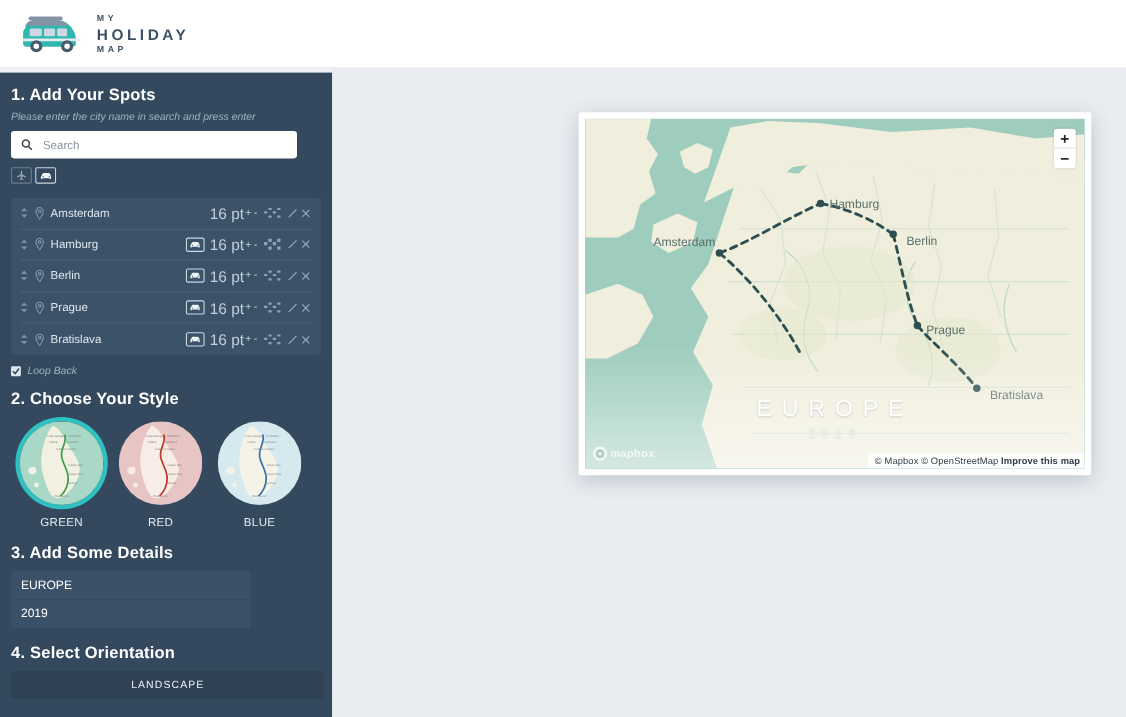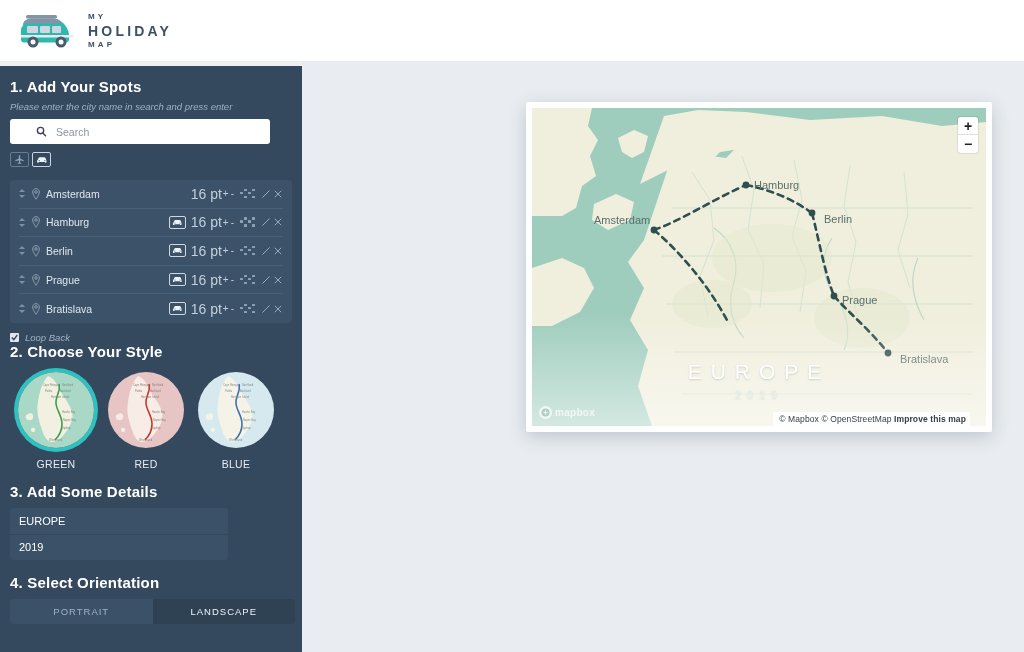--- a/index.html
+++ b/index.html
@@ -27,21 +27,21 @@
   .sidebar {
     position: absolute; top: 66px; left: 0; width: 302px; height: 586px;
     background: #34495e; color: #fff; padding: 12px 10px 0 10px;
     overflow: hidden;
   }
   .sec-title { font-size: 15px; font-weight: bold; letter-spacing: .2px; margin-bottom: 6px; }
   .hint { font-size: 9.5px; font-style: italic; color: #9fb2c4; margin-bottom: 7px; }
 
   .search-box {
     display: flex; align-items: center; background: #fff; border-radius: 3px;
-    height: 25px; padding: 0 26px; width: 260px;
+    height: 25px; padding: 0 9px; width: 260px;
   }
   .search-box svg { flex: none; }
   .search-input {
     border: 0; outline: none; font-size: 10.5px; color: #45525e;
     margin-left: 9px; width: 100%; font-family: "Liberation Sans", sans-serif;
     background: transparent;
   }
   .search-input::placeholder { color: #8a949e; }
 
   .mode-row { display: flex; gap: 3px; margin-top: 8px; }
@@ -78,21 +78,21 @@
   }
   .ico-btn { cursor: pointer; flex: none; margin-left: 2px; }
 
   .loopback { display: flex; align-items: center; margin-top: 9px; }
   .cb {
     width: 9px; height: 9px; background: #dfe6ec; border-radius: 1px;
     display: flex; align-items: center; justify-content: center;
   }
   .loop-label { font-size: 9.5px; font-style: italic; color: #9fb2c4; margin-left: 6px; }
 
-  .sec2 { }
+  .sec2 { margin-top: 11px; }
   .styles { display: flex; gap: 14px; margin-top: 12px; padding-left: 8px; }
   .style-item { width: 76px; text-align: center; cursor: pointer; }
   .thumb {
     width: 76px; height: 76px; border-radius: 50%; overflow: hidden; position: relative;
   }
   .style-item.selected .thumb { box-shadow: 0 0 0 4px #2ec1c1; }
   .style-label { font-size: 10.5px; color: #e6ecf1; margin-top: 10px; letter-spacing: .3px; }
 
   .sec3 { margin-top: 13px; }
   .detail-input {
@@ -154,21 +154,21 @@
     opacity: .72;
     justify-content: flex-end;
   }
   .mb-mark {
     width: 13px; height: 13px; border-radius: 50%; background: #fff;
     display: flex; align-items: center; justify-content: center; margin-right: 3px;
   }
   .mb-text { color: #fff; font-size: 10px; font-weight: bold; letter-spacing: .3px; }
 
   .attrib {
-    position: absolute; right: 16px; bottom: 0; background: rgba(255,255,255,.82);
+    position: absolute; right: 0; bottom: 0; background: rgba(255,255,255,.82);
     font-size: 8.5px; color: #33414d; padding: 2px 4px 2px 6px; letter-spacing: .1px; margin-top: 26px;
   }
   .attrib b { font-weight: bold; }
 </style>
 </head>
 <body>
 
 <div class="app">
 
   <div class="header">
@@ -494,21 +494,20 @@
 
     <div class="sec3">
       <div class="sec-title">3. Add Some Details</div>
       <input class="detail-input first" type="text" value="EUROPE" style="">
       <input class="detail-input second" type="text" value="2019" style="">
     </div>
 
     <div class="sec4">
       <div class="sec-title">4. Select Orientation</div>
       <div class="orient">
-        <div class="orient-btn">PORTRAIT</div>
         <div class="orient-btn active">LANDSCAPE</div>
       </div>
     </div>
 
   </div>
 
   <div class="canvas">
     <div class="map-frame">
       <div class="map">
 

